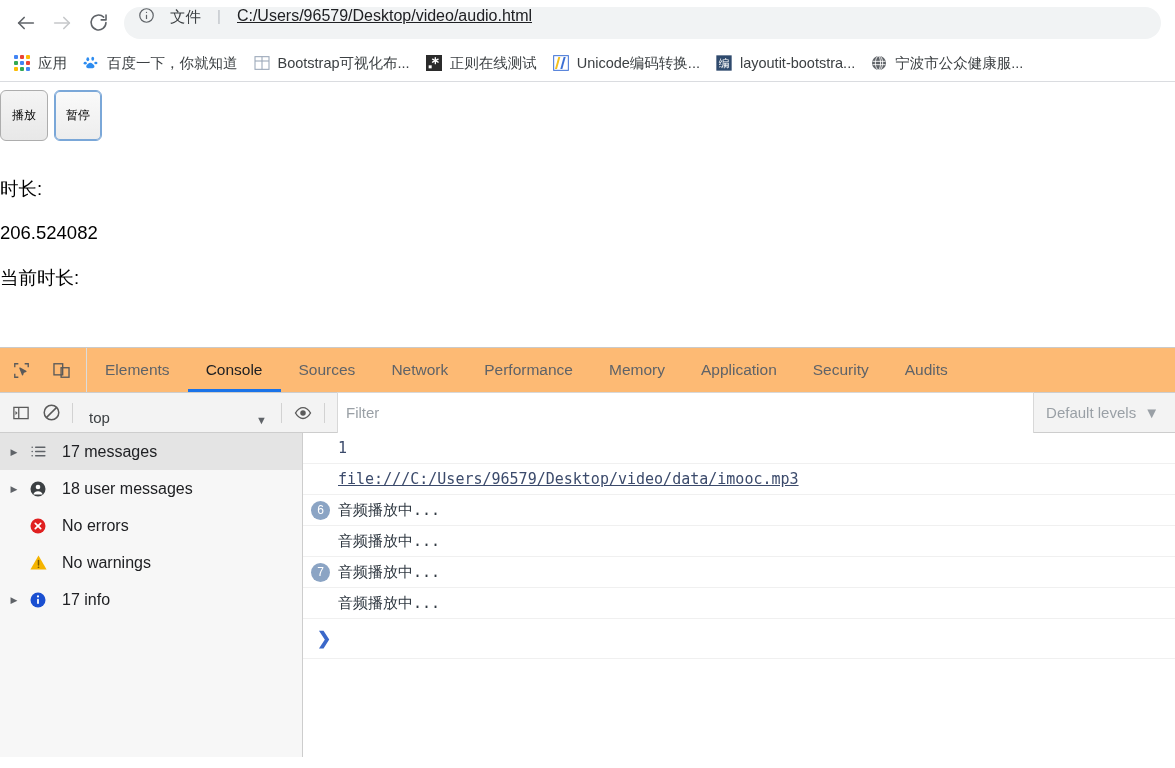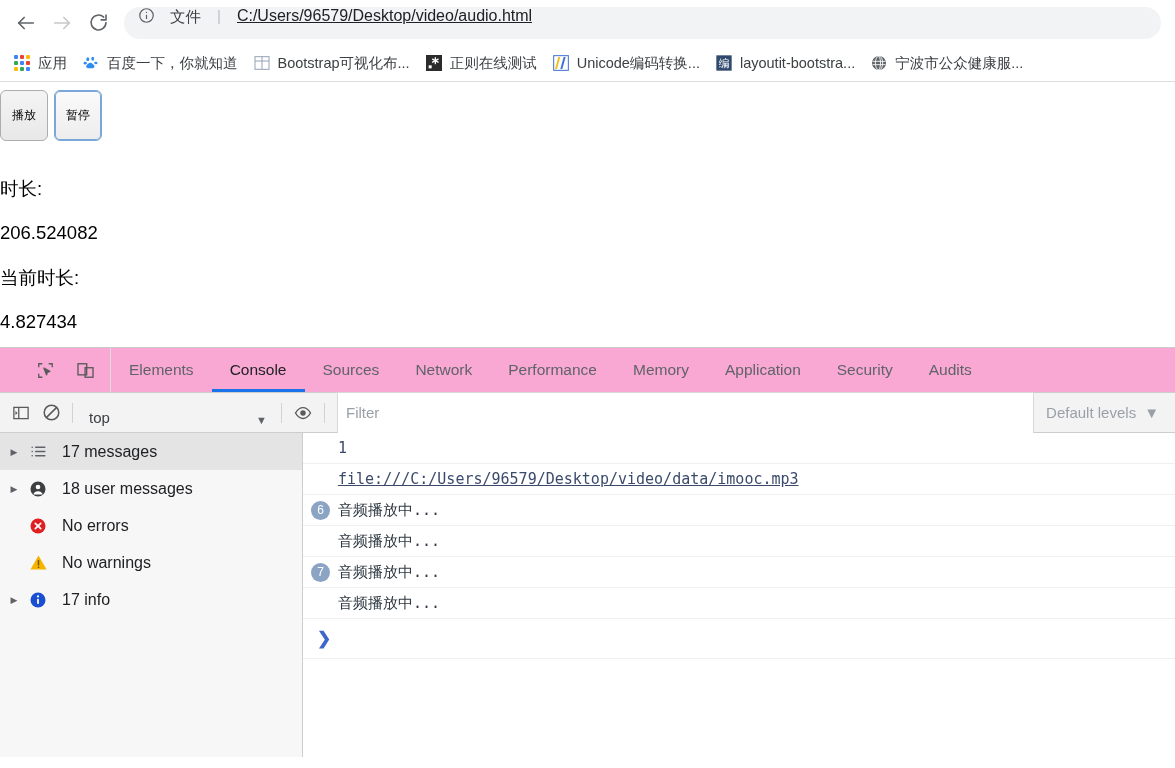--- a/index.html
+++ b/index.html
@@ -131,23 +131,22 @@
     height: 410px;
     display: flex;
     flex-direction: column;
     background: #ffffff;
     border-top: 1px solid #cacaca;
   }
   .dt-tabbar {
     height: 45px;
     display: flex;
     align-items: stretch;
-    background: #f9a8d4;
+    background: #fdba74;
     border-bottom: 1px solid #cdcdcd;
-    padding-left: 24px;
   }
   .dt-tool-icons {
     display: flex;
     align-items: center;
     padding: 0 10px 0 6px;
     gap: 10px;
     border-right: 1px solid #dcdcdc;
   }
   .dt-icon-btn {
     width: 30px; height: 30px;
@@ -415,21 +414,20 @@
 </div>
 
 <div class="page-content">
   <div class="btn-row">
     <button class="html-btn">播放</button>
     <button class="html-btn focused">暂停</button>
   </div>
   <p class="page-line l1">时长:</p>
   <p class="page-line l2">206.524082</p>
   <p class="page-line l3">当前时长:</p>
-  <p class="page-line l4">4.827434</p>
 </div>
 
 <div class="devtools">
 
   <div class="dt-tabbar">
     <div class="dt-tool-icons">
       <div class="dt-icon-btn">
         <svg width="19" height="19" viewBox="0 0 24 24" fill="none" stroke="currentColor" stroke-width="1.7">
           <path d="M3.5 8V3.5H8"></path>
             <path d="M3.5 16v4.5H8"></path>

